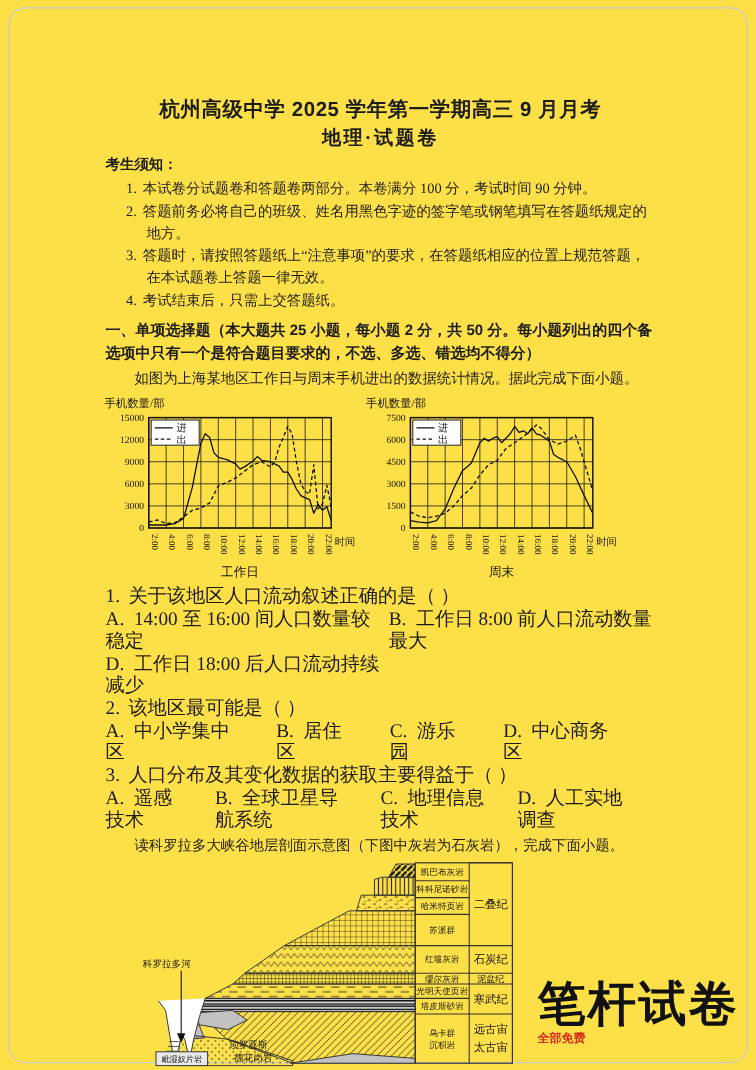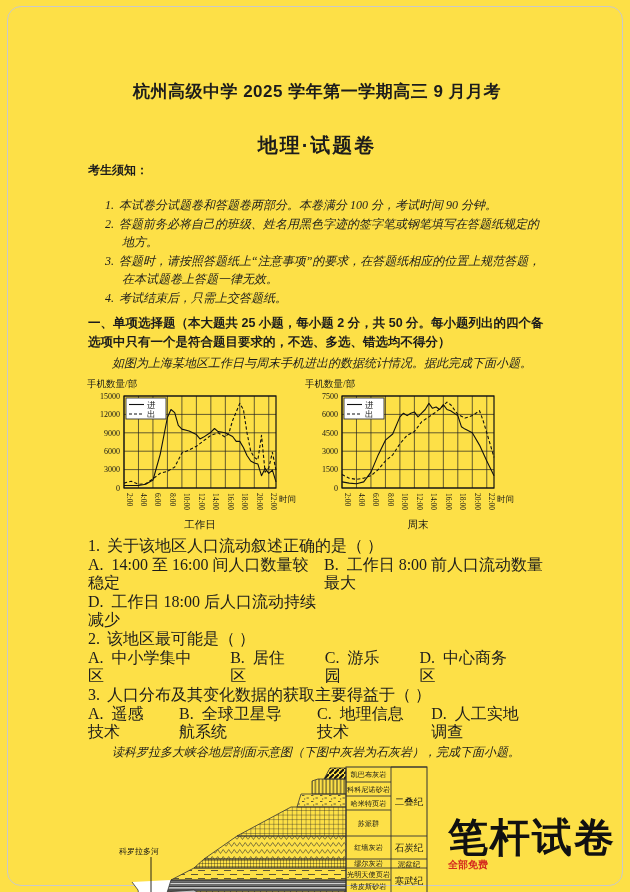--- a/index.html
+++ b/index.html
@@ -3,30 +3,30 @@
 <meta charset="utf-8">
 <style>
   html,body{margin:0;padding:0;background:#ffffff;}
   .page{position:relative;width:630px;height:892px;background:#fde047;overflow:hidden;
         font-family:"Liberation Serif",serif;color:#1c1c1c;}
   .scan-frame{position:absolute;left:7px;top:6px;right:7px;bottom:6px;
         border:1.5px solid #c9c9c9;border-radius:14px;pointer-events:none;}
   .content{position:absolute;left:88px;top:0;width:458px;}
   .doc-title{margin:80px 0 0 0;text-align:center;font-size:17px;font-weight:bold;
         font-family:"Liberation Sans",sans-serif;letter-spacing:.5px;}
-  .doc-subtitle{margin:29px 0 0 0;text-align:center;font-size:20px;font-weight:bold;
+  .doc-subtitle{margin:2px 0 0 0;text-align:center;font-size:16px;font-weight:bold;
         font-family:"Liberation Sans",sans-serif;letter-spacing:2px;}
   .notice-heading{margin-top:3px;font-size:12px;font-weight:bold;
         font-family:"Liberation Sans",sans-serif;}
-  .notices{margin-top:17px;font-size:12px;line-height:18.5px;font-style:italic;}
+  .notices{margin-top:2px;font-size:12px;line-height:18.5px;}
   .notice-item{padding-left:34px;text-indent:-17px;}
   .notice-num{margin-right:5px;}
   .section-heading{margin-top:7px;font-size:12.5px;font-weight:bold;line-height:19px;
         font-family:"Liberation Sans",sans-serif;}
-  .stem{font-size:12px;line-height:19px;font-style:italic;text-indent:2em;margin-top:2px;}
+  .stem{font-size:12px;line-height:19px;text-indent:2em;margin-top:2px;}
   .charts{display:flex;gap:4px;margin-top:3px;margin-left:-4px;}
   .chart-svg{display:block;}
   svg text{font-family:"Liberation Serif",serif;fill:#151515;}
   .questions{font-size:16px;line-height:18px;margin-top:3px;}
   .q-line{margin-top:1px;}
   .q-num{margin-right:7px;}
   .opt-row2{display:grid;grid-template-columns:236px auto;margin-top:1px;}
   .opt-row4{display:flex;margin-top:1px;align-items:flex-end;}
   .opt-row4 .opt{margin-right:26px;}
   .opt-label{margin-right:8px;}

